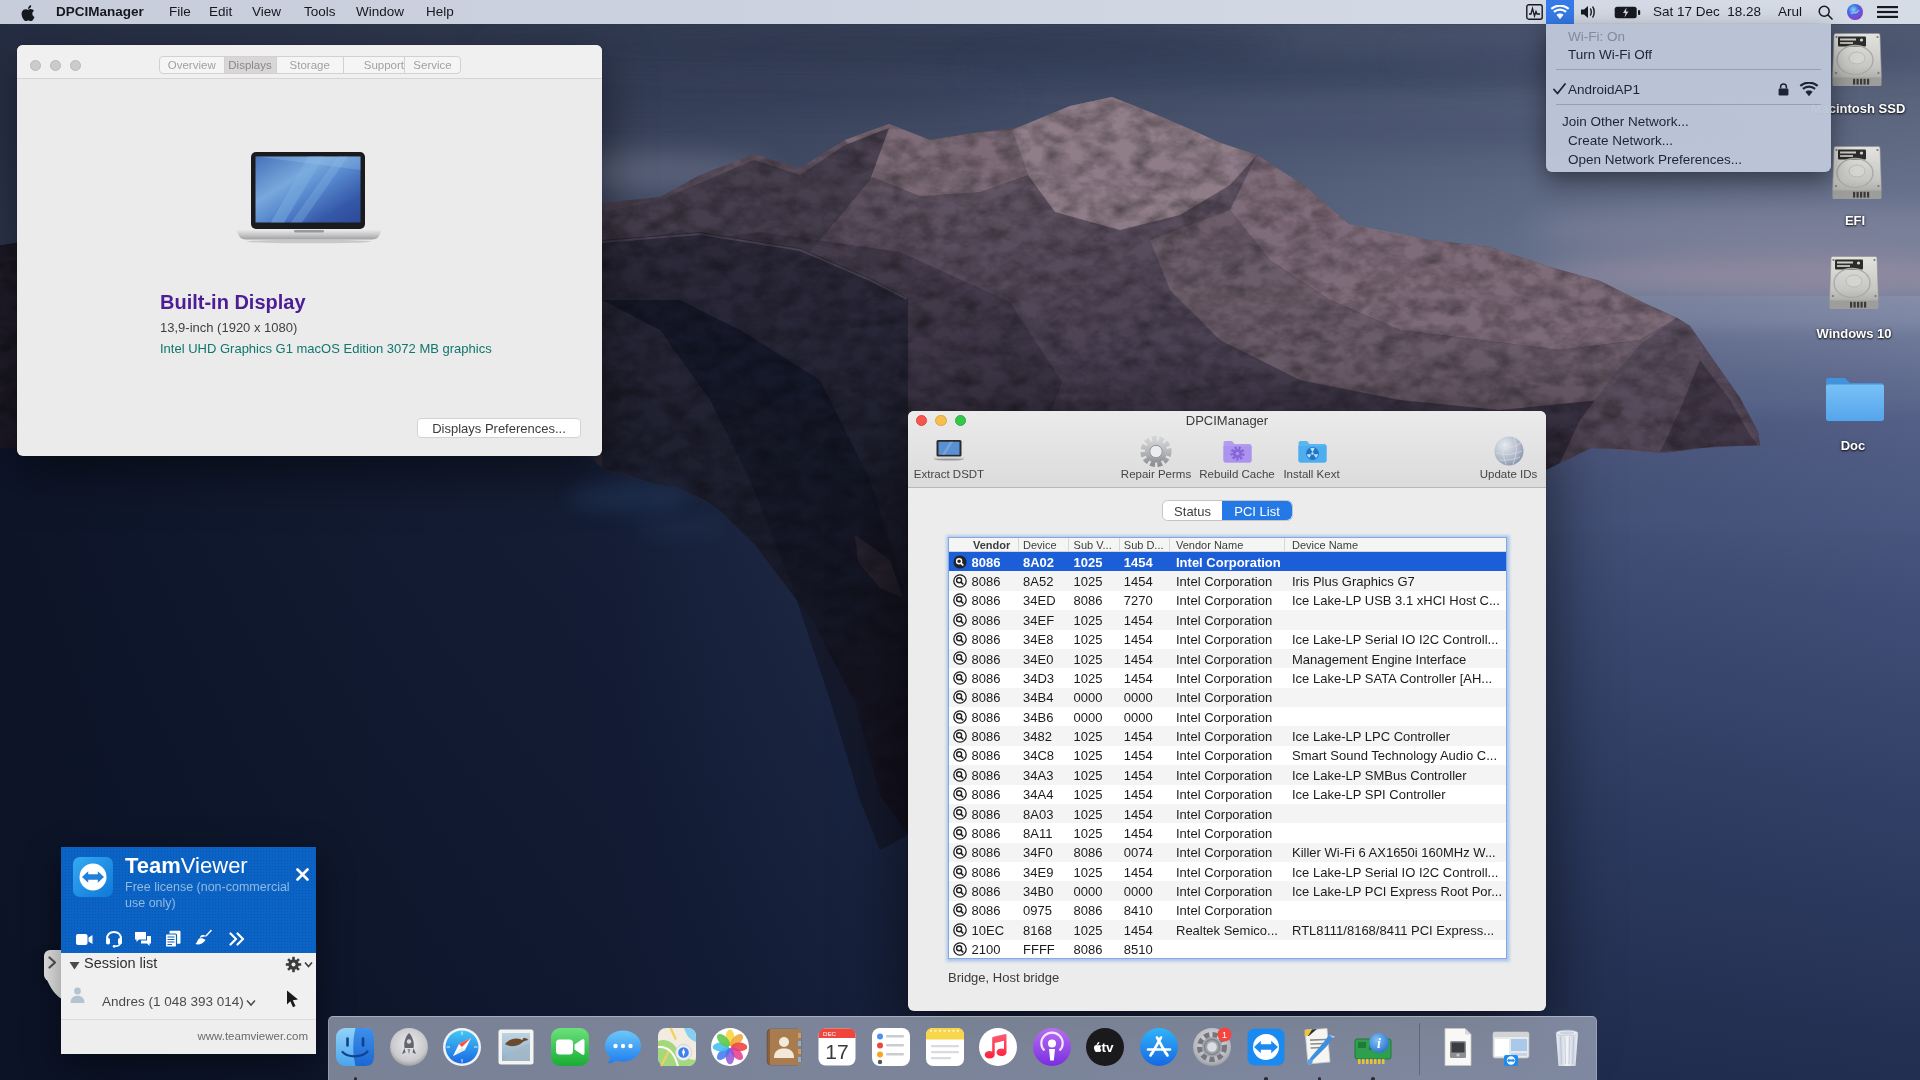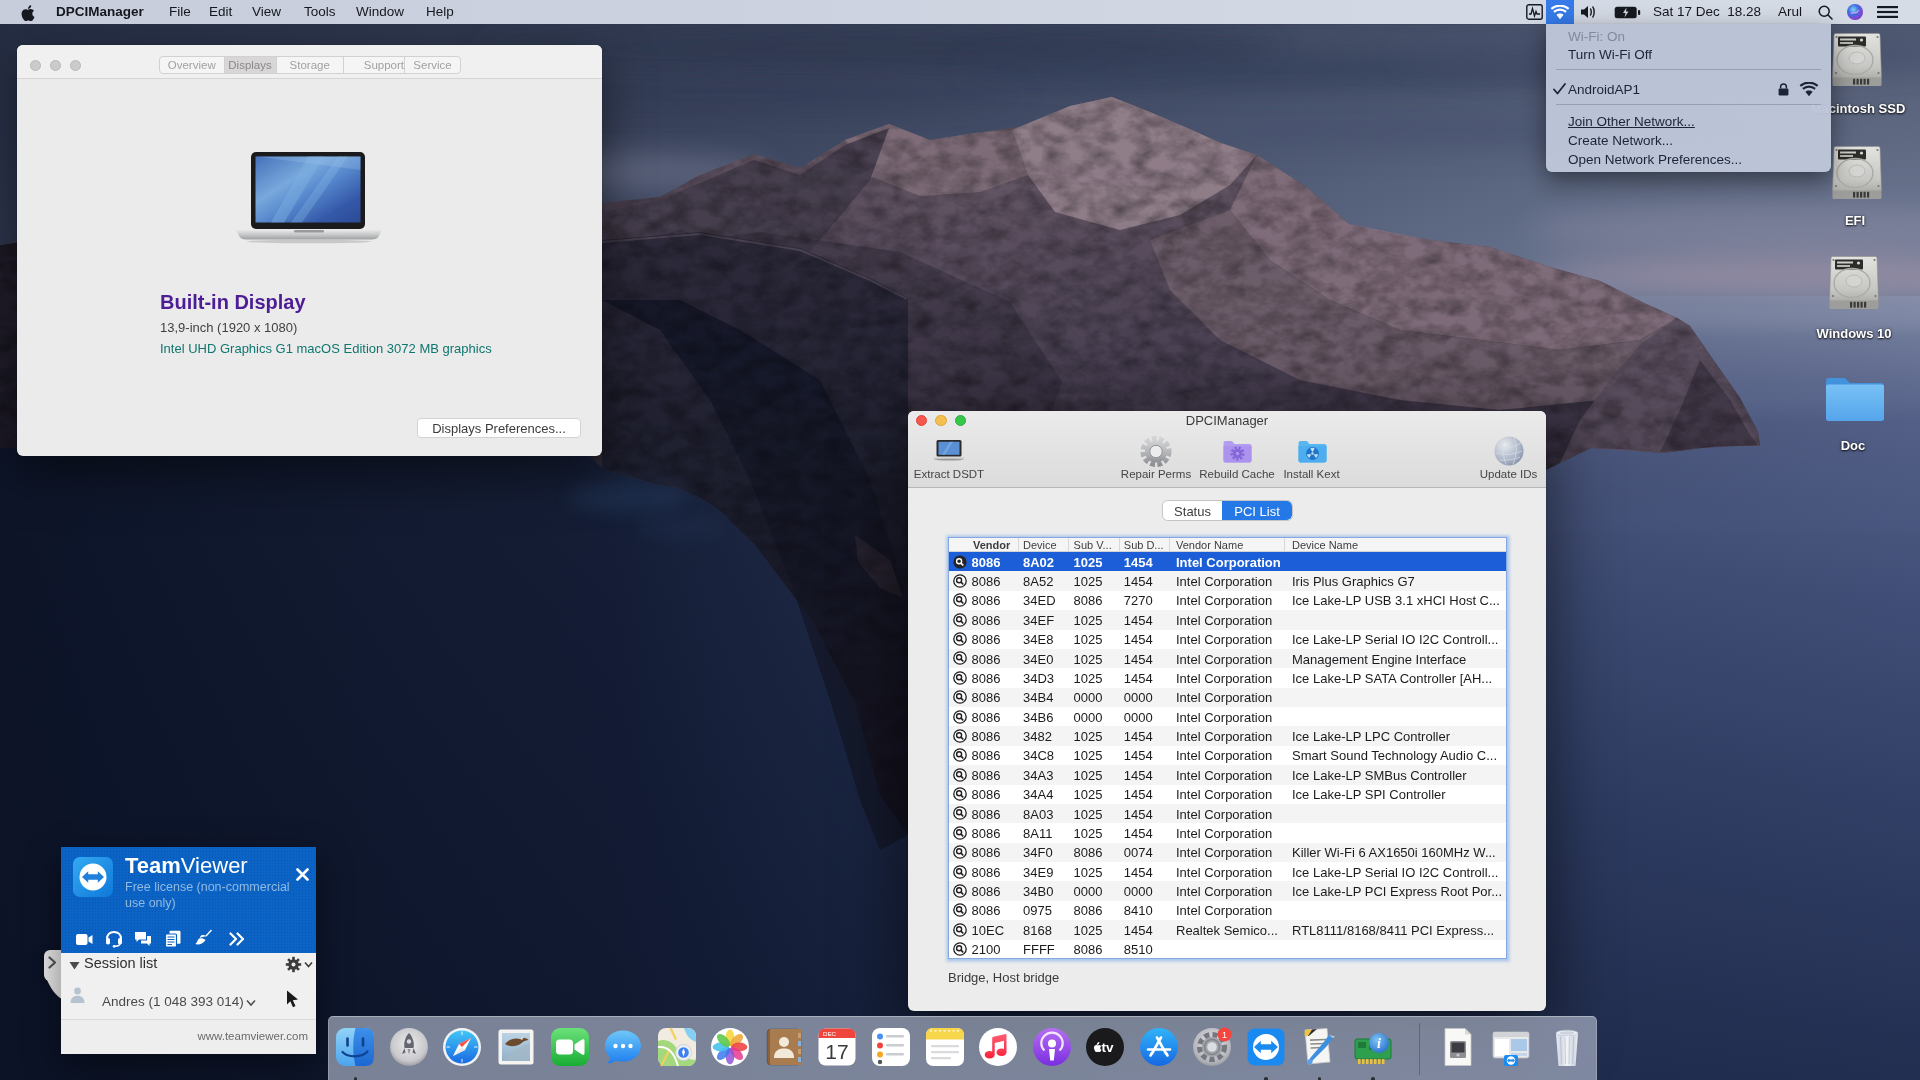--- a/index.html
+++ b/index.html
@@ -236,21 +236,21 @@
   <svg class="abs" style="left:232px;top:58.5px" width="11" height="13" viewBox="0 0 11 13">
     <rect x="0.6" y="5.4" width="9.8" height="7" rx="1.2" fill="#1d2436"></rect>
     <path d="M2.6,5.4 V3.9 C2.6,2.3 3.8,1 5.5,1 C7.2,1 8.4,2.3 8.4,3.9 V5.4" fill="none" stroke="#1d2436" stroke-width="1.5"></path>
   </svg>
   <svg class="abs" style="left:253px;top:58px" width="20" height="15" viewBox="0 0 20 15">
     <path d="M10,14.2 L6.4,9.8 C7.4,9 8.65,8.5 10,8.5 C11.35,8.5 12.6,9 13.6,9.8 Z" fill="#1d2436"></path>
     <path d="M3.9,6.9 C5.5,5.5 7.65,4.6 10,4.6 C12.35,4.6 14.5,5.5 16.1,6.9" fill="none" stroke="#1d2436" stroke-width="2.1"></path>
     <path d="M1.3,3.9 C3.6,1.85 6.65,0.6 10,0.6 C13.35,0.6 16.4,1.85 18.7,3.9" fill="none" stroke="#1d2436" stroke-width="2.1"></path>
   </svg>
   <div class="abs" style="left:10px;top:79.5px;width:265px;height:1px;background:rgba(60,70,95,0.28);"></div>
-  <div class="abs" style="left:22px;top:90px;text-decoration:underline;">Join Other Network...</div>
+  <div class="abs" style="left:16px;top:90px;">Join Other Network...</div>
   <div class="abs" style="left:22px;top:109.3px;">Create Network...</div>
   <div class="abs" style="left:22px;top:128.4px;">Open Network Preferences...</div>
 </div>
 
 <div class="abs" style="left:17px;top:45px;width:585px;height:411px;z-index:10;border-radius:6px;background:#ecebec;box-shadow:0 18px 50px rgba(0,0,0,0.5),0 0 1px rgba(0,0,0,0.4);">
 
   <div class="abs" style="left:0;top:0;width:585px;height:34px;border-radius:6px 6px 0 0;background:#f1f0f1;border-bottom:1px solid #d6d4d5;"></div>
   <div class="abs" style="left:13px;top:14.5px;width:11px;height:11px;border-radius:50%;background:#cbcacc;border:0.5px solid #b9b8ba;"></div>
   <div class="abs" style="left:32.5px;top:14.5px;width:11px;height:11px;border-radius:50%;background:#cbcacc;border:0.5px solid #b9b8ba;"></div>
   <div class="abs" style="left:52.5px;top:14.5px;width:11px;height:11px;border-radius:50%;background:#cbcacc;border:0.5px solid #b9b8ba;"></div>

